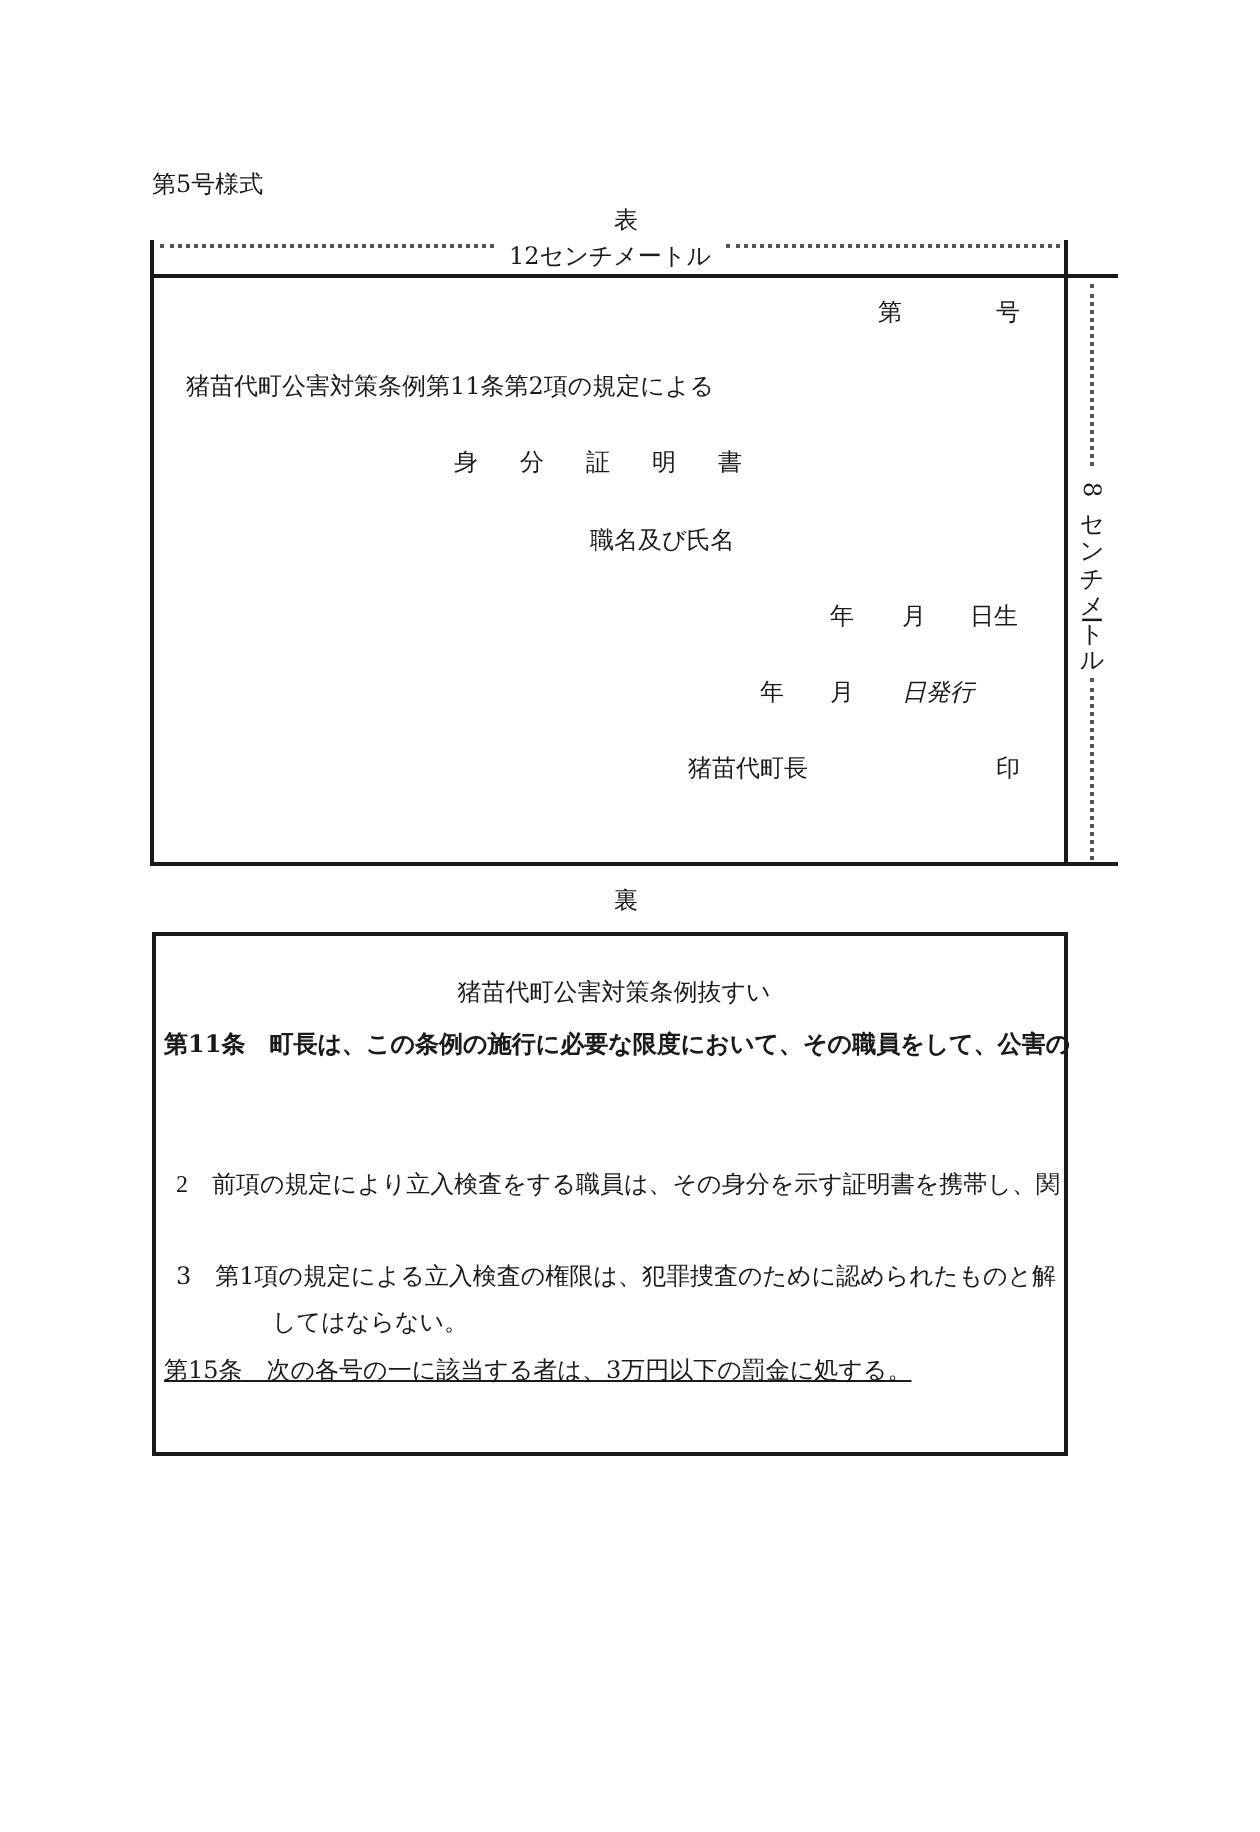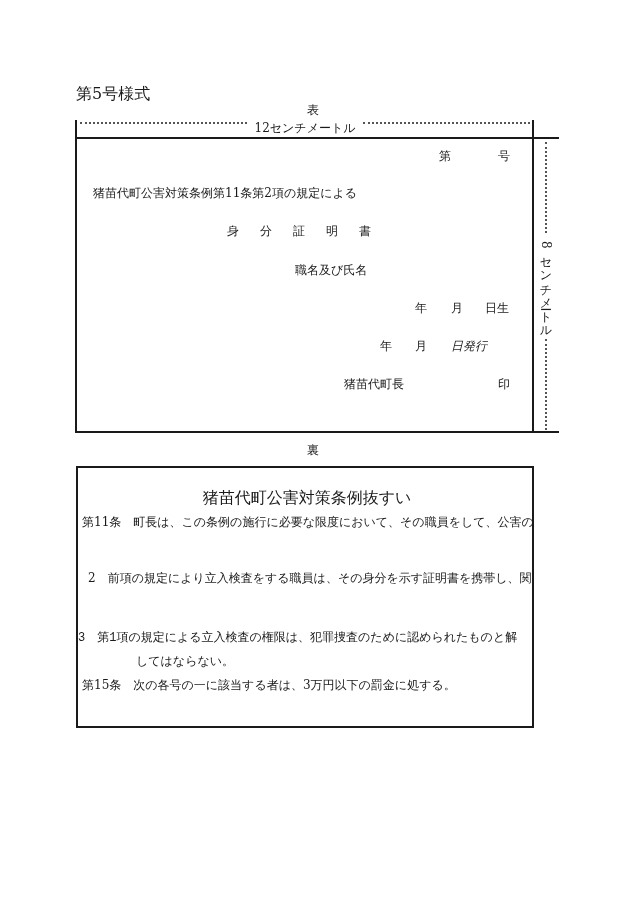--- a/index.html
+++ b/index.html
@@ -2,21 +2,21 @@
 <html><head>
 <meta charset="utf-8">
 <style>
   html, body { margin: 0; padding: 0; background: #ffffff; }
   body {
     width: 630px; height: 916px; position: relative; overflow: hidden;
     font-family: "DejaVu Serif", "Liberation Serif", serif;
     color: #1a1a1a; font-size: 12px;
   }
   .abs { position: absolute; white-space: nowrap; line-height: 1; }
-  .form-number { left: 76px; top: 86px; font-size: 16px; }
+  .form-number { left: 76px; top: 86px; font-size: 12px; }
   .side-label { font-size: 12px; }
   .front-label { left: 307px; top: 104px; }
   .back-label { left: 307px; top: 444px; }
 
   
   .vline { position: absolute; background: #1a1a1a; width: 2px; }
   .hline { position: absolute; background: #1a1a1a; height: 2px; }
 
   .dim-h { position: absolute; left: 80px; top: 122px; width: 450px; height: 14px;
     display: flex; align-items: flex-start; }
@@ -27,21 +27,21 @@
     display: flex; flex-direction: column; align-items: center; }
   .dim-v .dots { flex: 1; border-left: 2px dotted #555; width: 0; }
   .dim-v .dim-text { writing-mode: vertical-rl; font-size: 12px; line-height: 16px; padding: 8px 0; }
 
   .card-text { font-size: 12px; }
   .spaced span { display: inline-block; }
 
   
   .back-box { position: absolute; left: 76px; top: 466px; width: 454px; height: 258px;
     border: 2px solid #1a1a1a; }
-  .back-title { position: absolute; left: 4px; right: 0; top: 20px; text-align: center; font-size: 16px; }
+  .back-title { position: absolute; left: 4px; right: 0; top: 20px; text-align: center; font-size: 12px; }
   .law { position: absolute; left: 6px; font-size: 12px; line-height: 1; white-space: nowrap; }
 </style>
 </head>
 <body>
 
 <div class="abs form-number">第5号様式</div>
 
 <div class="abs side-label front-label">表</div>
 
 <div>
@@ -82,18 +82,18 @@
   <div class="abs card-text" style="left:451px; top:340px;font-style:italic;">日発行</div>
 
   <div class="abs card-text" style="left:344px; top:378px;">猪苗代町長</div>
   <div class="abs card-text" style="left:498px; top:378px;">印</div>
 </div>
 
 <div class="abs side-label back-label">裏</div>
 
 <div class="back-box">
   <div class="back-title">猪苗代町公害対策条例抜すい</div>
-  <div class="law" style="top:48px; left:4px;">第11条　町長は、この条例の施行に必要な限度において、その職員をして、公害の</div>
-  <div class="law" style="top:104px; left:10px;">2　前項の規定により立入検査をする職員は、その身分を示す証明書を携帯し、関</div>
-  <div class="law" style="top:164px; left:0;font-family:Liberation Mono, monospace;">3　第1項の規定による立入検査の権限は、犯罪捜査のために認められたものと解</div>
+  <div class="law" style="top:48px; left:4px;font-weight:bold;">第11条　町長は、この条例の施行に必要な限度において、その職員をして、公害の</div>
+  <div class="law" style="top:118px; left:10px;font-family:Liberation Serif, serif;">2　前項の規定により立入検査をする職員は、その身分を示す証明書を携帯し、関</div>
+  <div class="law" style="top:164px; left:10px;">3　第1項の規定による立入検査の権限は、犯罪捜査のために認められたものと解</div>
   <div class="law" style="top:187px; left:16px;margin-left:42px;">してはならない。</div>
-  <div class="law" style="top:211px; left:4px;">第15条　次の各号の一に該当する者は、3万円以下の罰金に処する。</div>
+  <div class="law" style="top:211px; left:4px;text-decoration:underline;">第15条　次の各号の一に該当する者は、3万円以下の罰金に処する。</div>
 </div>
 
 </body></html>

